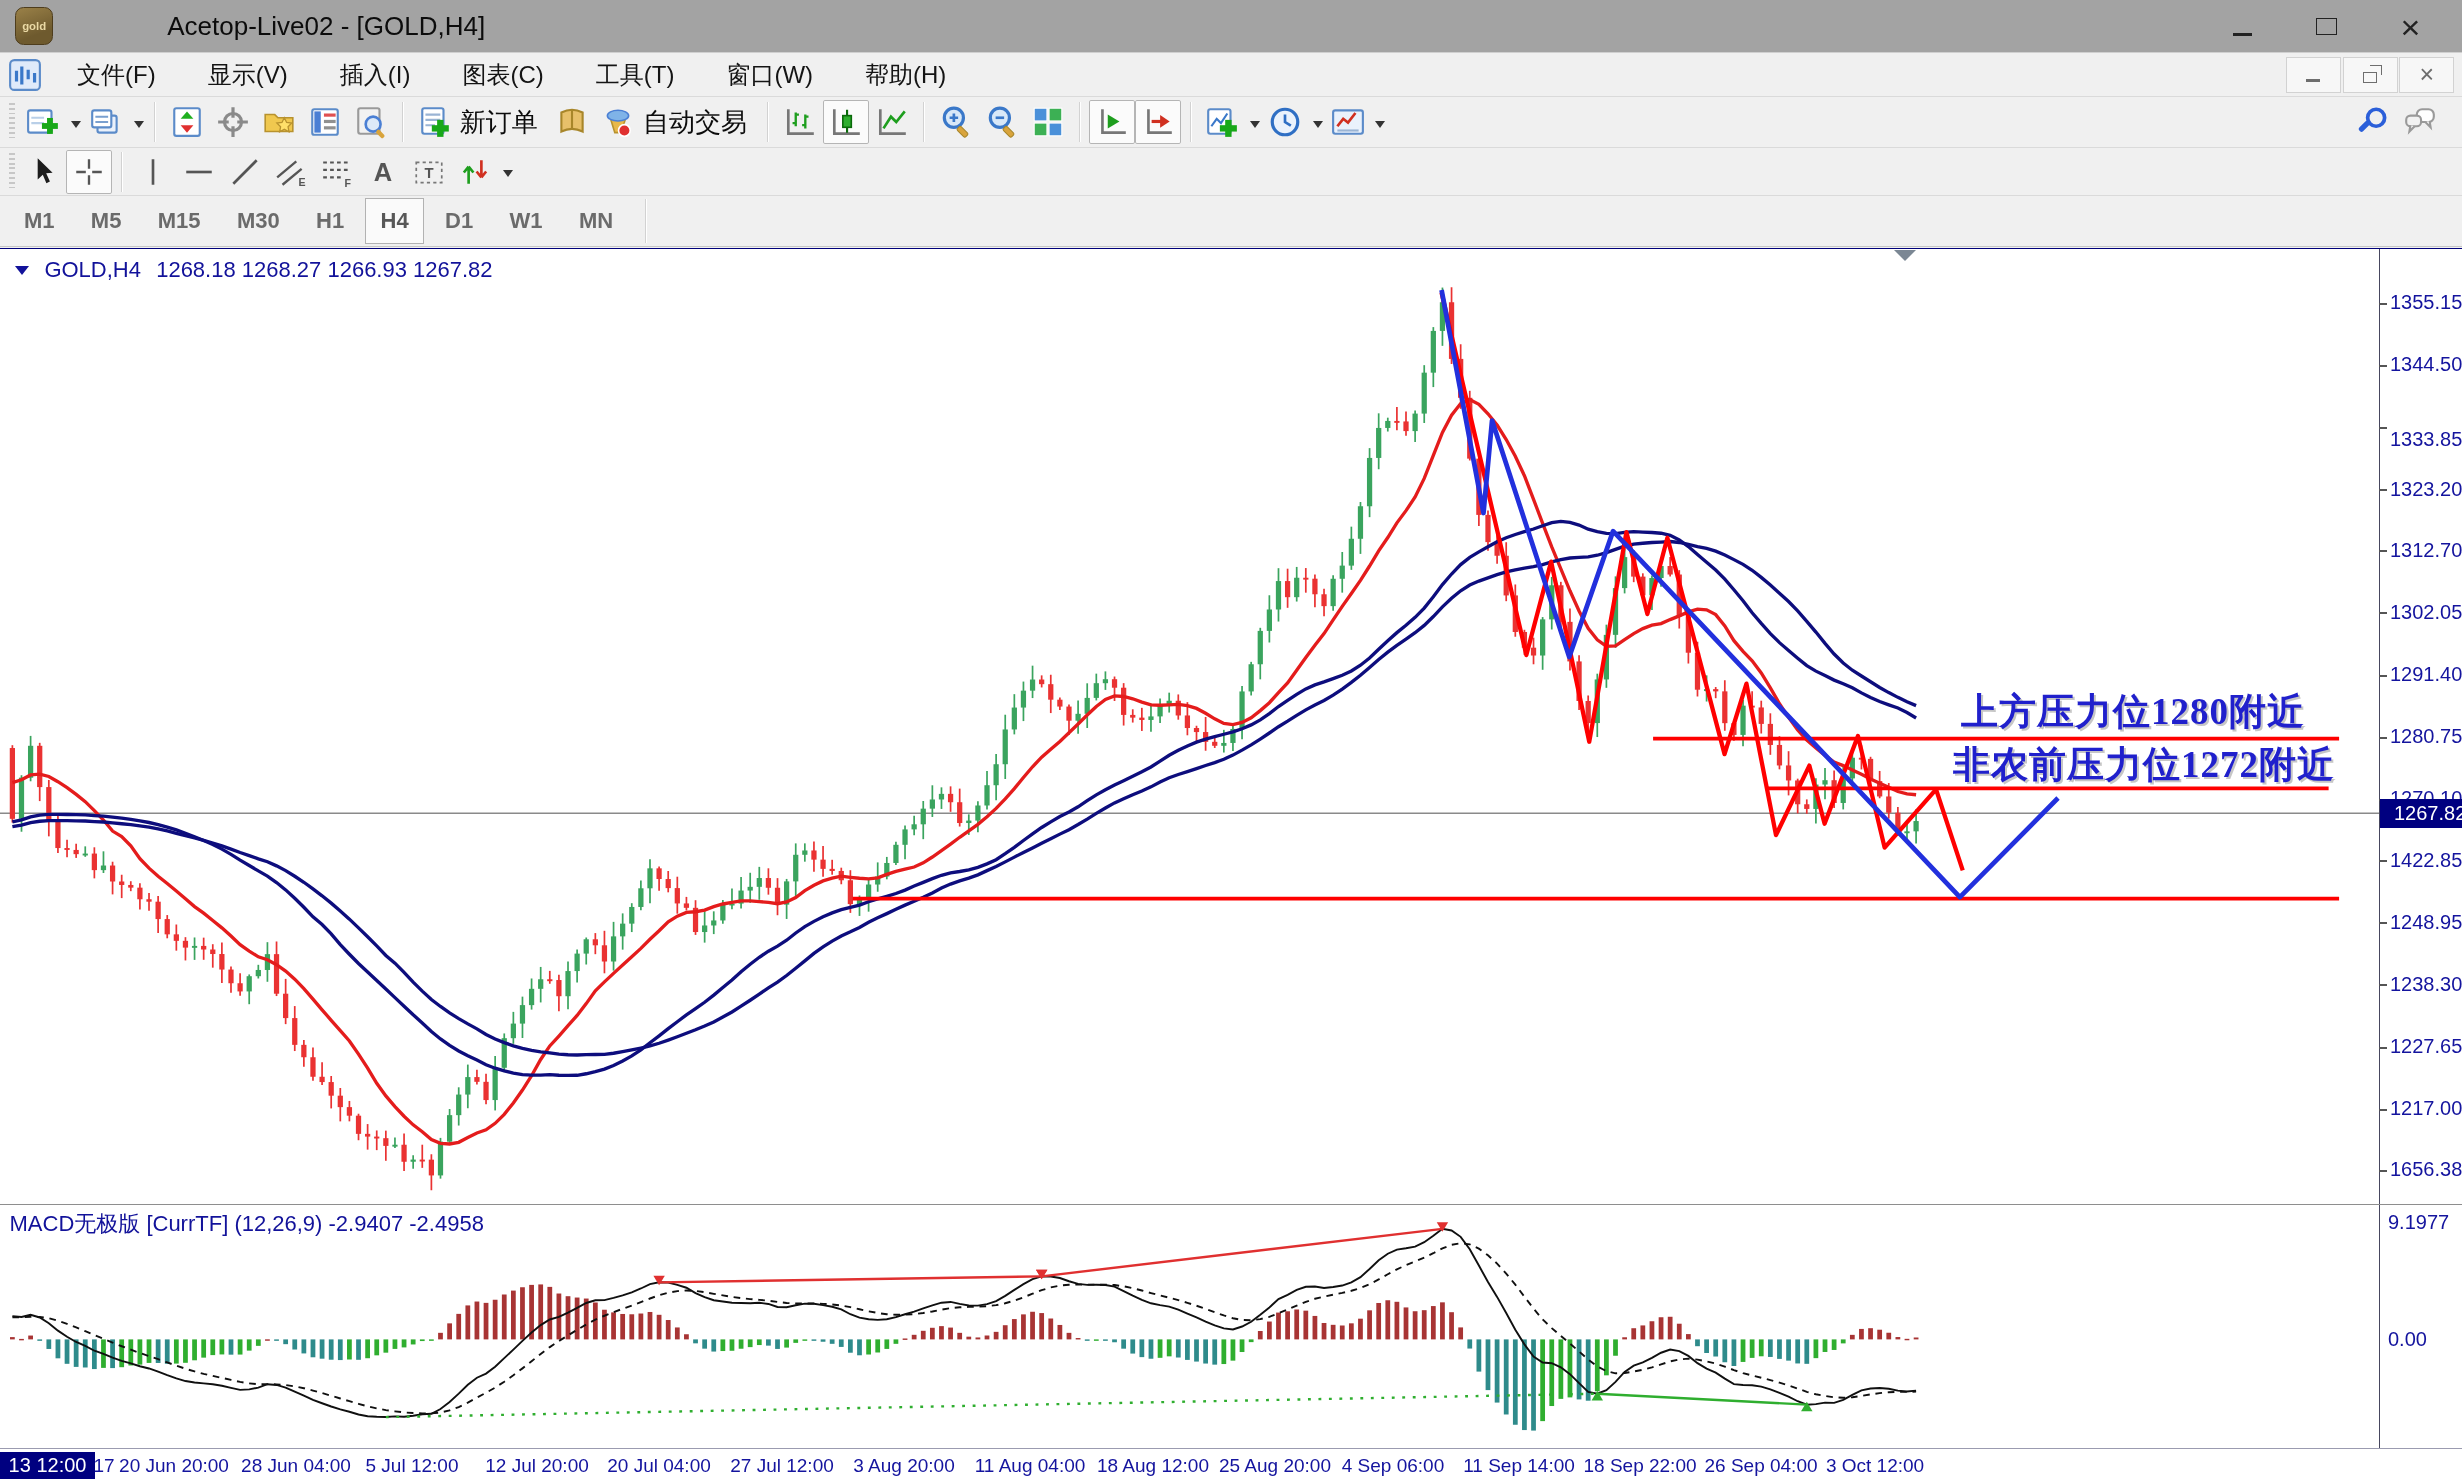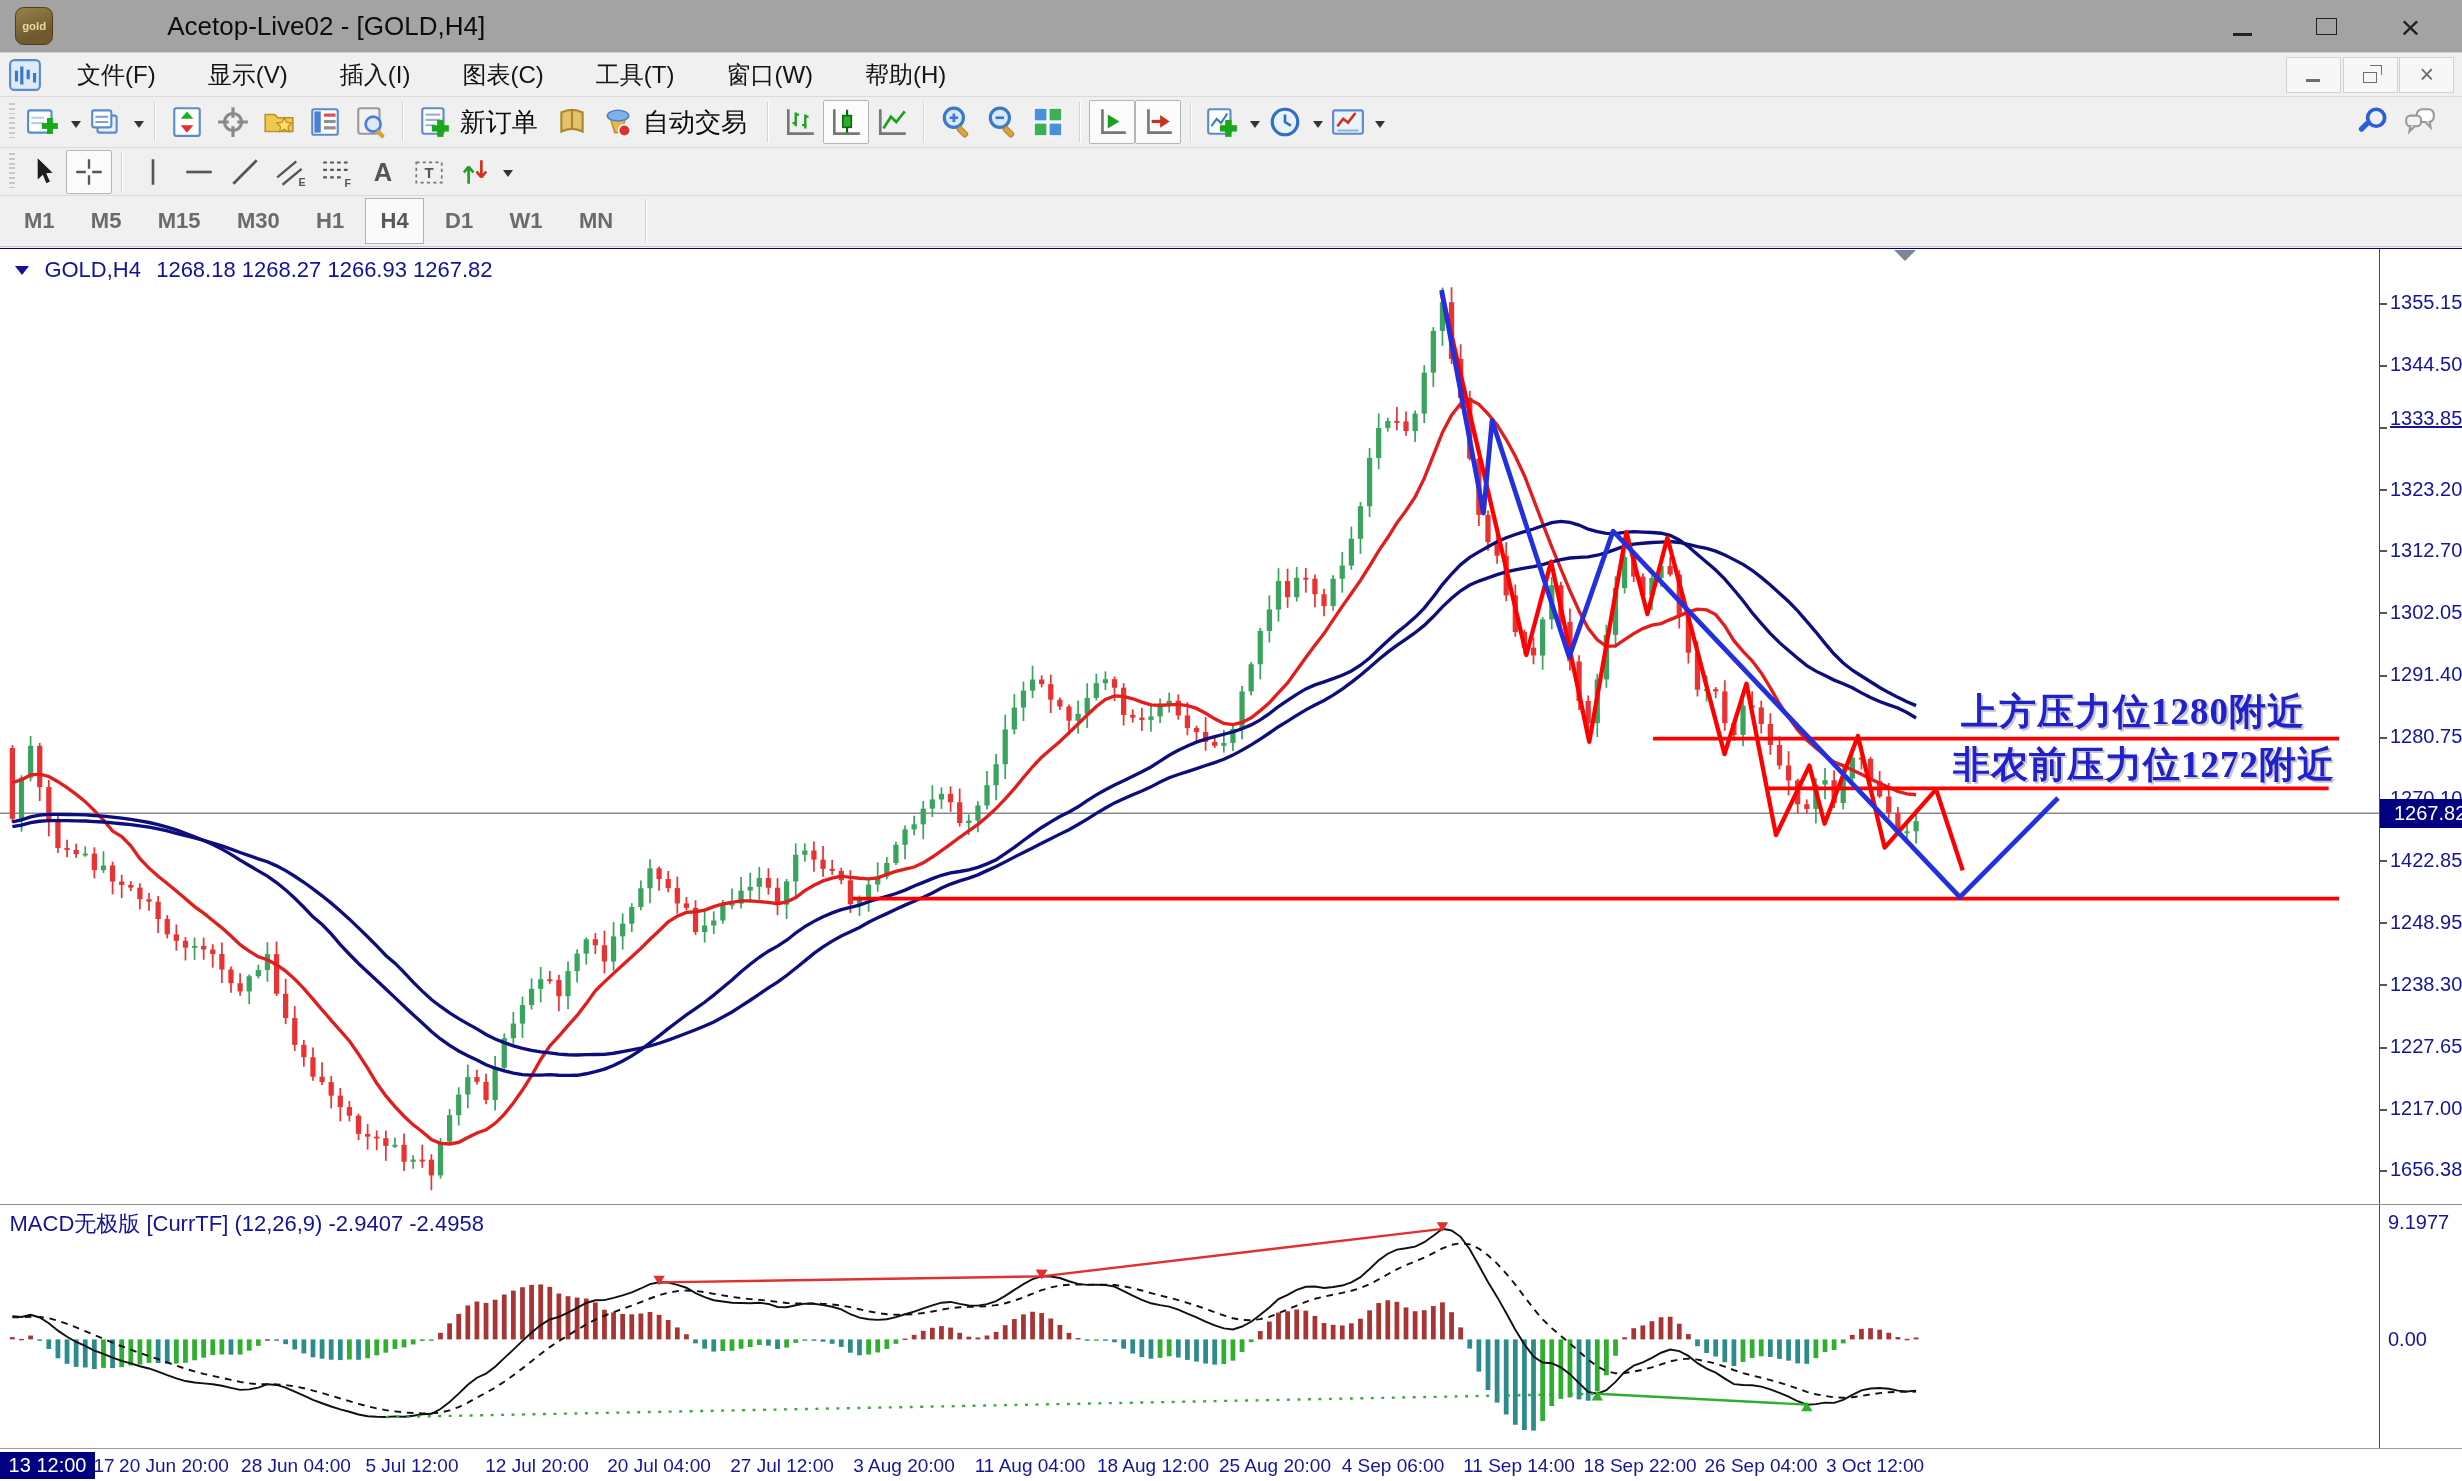--- a/index.html
+++ b/index.html
@@ -801,21 +801,21 @@
       <span>GOLD,H4</span>
       <span>1268.18 1268.27 1266.93 1267.82</span>
     </div>
     <div class="axis-line-v"></div>
     <div id="price-labels">
         <div class="ptick" style="top: 54px;"></div>
         <div class="plabel" style="top: 42px;">1355.15</div>
         <div class="ptick" style="top: 116px;"></div>
         <div class="plabel" style="top: 104px;">1344.50</div>
         <div class="ptick" style="top: 178px;"></div>
-        <div class="plabel" style="top: 158px; text-decoration: underline;">1333.85</div>
+        <div class="plabel" style="top: 179px;">1333.85</div>
         <div class="ptick" style="top: 240px;"></div>
         <div class="plabel" style="top: 229px;">1323.20</div>
         <div class="ptick" style="top: 301px;"></div>
         <div class="plabel" style="top: 290px;">1312.70</div>
         <div class="ptick" style="top: 363px;"></div>
         <div class="plabel" style="top: 352px;">1302.05</div>
         <div class="ptick" style="top: 426px;"></div>
         <div class="plabel" style="top: 414px;">1291.40</div>
         <div class="ptick" style="top: 488px;"></div>
         <div class="plabel" style="top: 476px;">1280.75</div>

